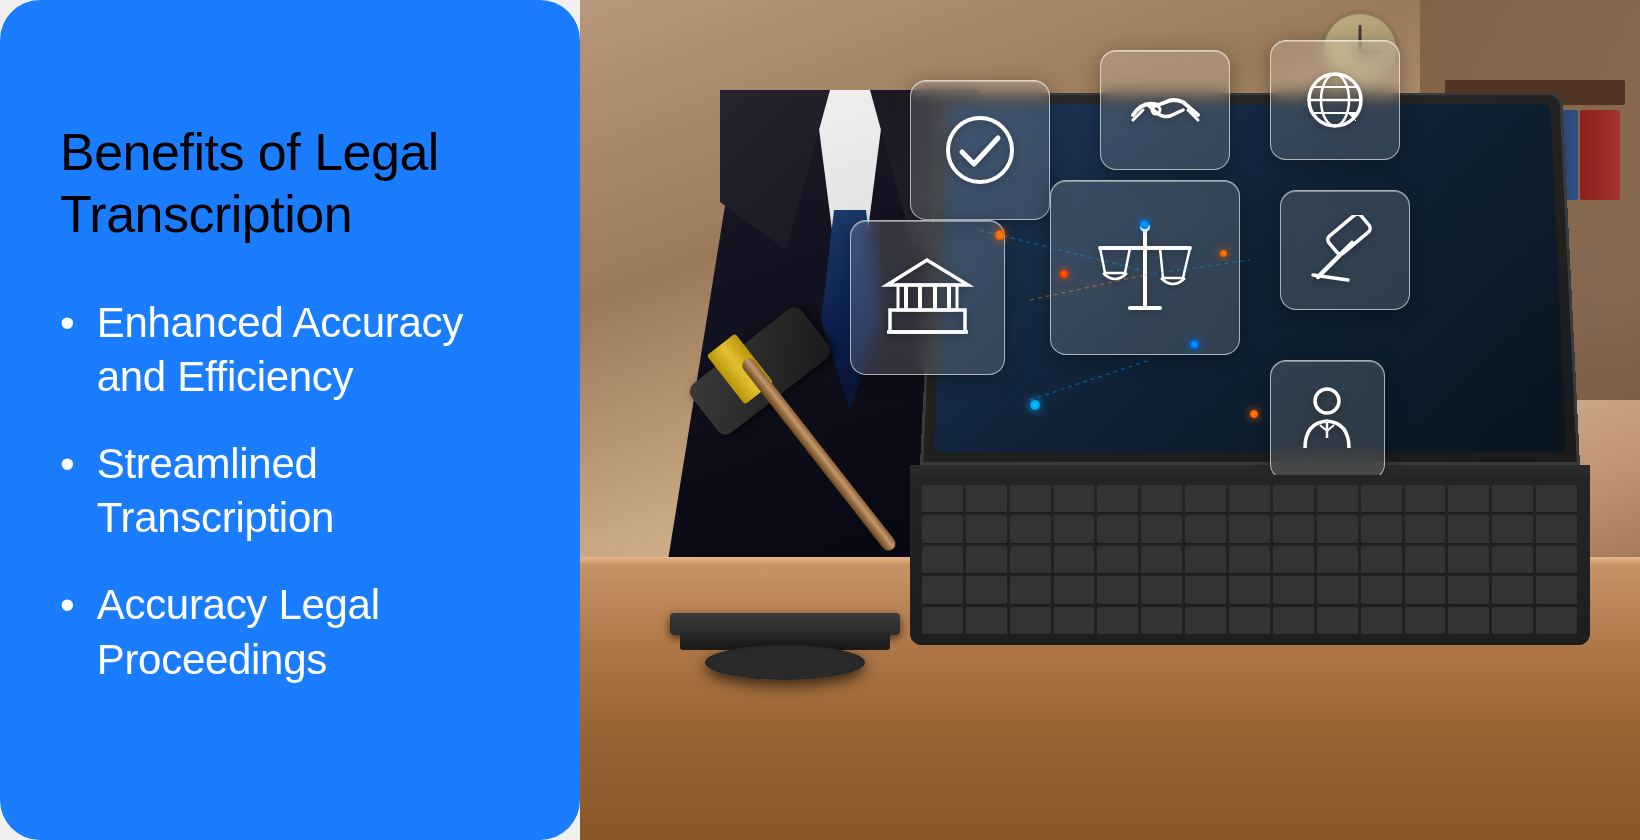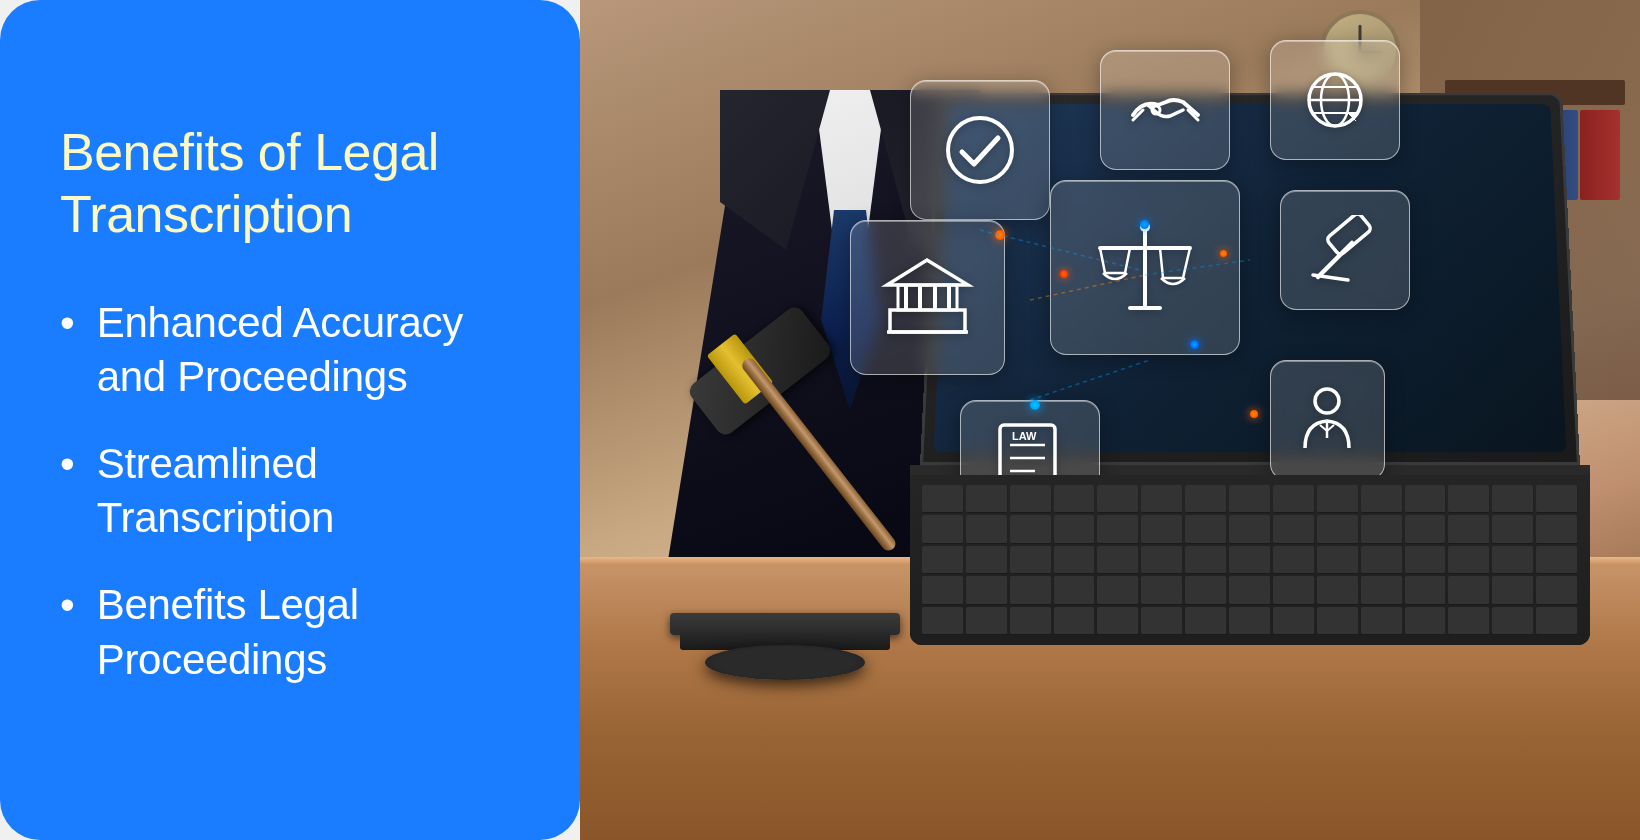--- a/index.html
+++ b/index.html
@@ -20,21 +20,21 @@
       background: #1a7dff;
       border-radius: 40px;
       padding: 60px 50px 60px 60px;
       display: flex;
       flex-direction: column;
       justify-content: center;
       z-index: 2;
     }
 
     .panel-title {
-      color: #fef9c3;
+      color: #000000;
       font-size: 52px;
       font-weight: 400;
       line-height: 1.2;
       margin-bottom: 50px;
       letter-spacing: -0.5px;
     }
 
     .benefits-list {
       list-style: none;
       display: flex;
@@ -170,31 +170,31 @@
 <body>
 
 <div class="left-panel" style="background-color: #1a7dff;">
 
   <h2 class="panel-title">Benefits of Legal Transcription</h2>
 
   <ul class="benefits-list">
 
     <li class="benefit-item">
       <span class="bullet">•</span>
-      <span class="benefit-text">Enhanced Accuracy and Proceedings</span>
+      <span class="benefit-text">Enhanced Accuracy and Efficiency</span>
     </li>
 
     <li class="benefit-item">
       <span class="bullet">•</span>
       <span class="benefit-text">Streamlined Transcription</span>
     </li>
 
     <li class="benefit-item">
       <span class="bullet">•</span>
-      <span class="benefit-text">Benefits Legal Proceedings</span>
+      <span class="benefit-text">Accuracy Legal Proceedings</span>
     </li>
 
   </ul>
 </div>
 
 <div class="right-panel">
 
   <div style="position:absolute;inset:0;background:linear-gradient(160deg,#b8977a 0%,#9a7a5a 25%,#c8a882 45%,#d4b896 55%,#c09070 70%,#8a6040 85%,#6a4525 100%);"></div>
 
   <div style="position:absolute;top:0;right:0;width:220px;height:400px;background:linear-gradient(180deg,#7a5a40 0%,#5a4030 100%);opacity:0.7;border-radius:0 0 0 8px;"></div>
@@ -330,32 +330,20 @@
     </div>
 
     <div class="float-icon icon-gavel-sm">
       <svg width="75" height="70" viewBox="0 0 75 70">
         <rect x="20" y="8" width="42" height="22" rx="5" fill="none" stroke="white" stroke-width="3.5" transform="rotate(-40 41 19)"></rect>
         <line x1="44" y1="28" x2="10" y2="62" stroke="white" stroke-width="4.5" stroke-linecap="round"></line>
         <line x1="5" y1="60" x2="40" y2="65" stroke="white" stroke-width="3.5" stroke-linecap="round"></line>
       </svg>
     </div>
 
-    <div class="float-icon icon-law">
-      <svg width="80" height="90" viewBox="0 0 80 90">
-        <rect x="10" y="5" width="55" height="70" rx="4" fill="none" stroke="white" stroke-width="3.5"></rect>
-        <line x1="20" y1="25" x2="55" y2="25" stroke="white" stroke-width="2.5"></line>
-        <line x1="20" y1="38" x2="55" y2="38" stroke="white" stroke-width="2.5"></line>
-        <line x1="20" y1="51" x2="45" y2="51" stroke="white" stroke-width="2.5"></line>
-        <text x="22" y="20" font-size="11" fill="white" font-family="Arial" font-weight="bold">LAW</text>
-
-        <line x1="38" y1="58" x2="62" y2="78" stroke="white" stroke-width="3" stroke-linecap="round"></line>
-        <polygon points="62,78 54,72 58,68" fill="white"></polygon>
-      </svg>
-    </div>
 
     <div class="float-icon icon-person">
       <svg width="65" height="75" viewBox="0 0 65 75">
         <circle cx="32" cy="18" r="12" fill="none" stroke="white" stroke-width="3.5"></circle>
         <path d="M10 65 Q10 40 32 38 Q54 40 54 65" fill="none" stroke="white" stroke-width="3.5"></path>
 
         <line x1="32" y1="38" x2="32" y2="55" stroke="white" stroke-width="2.5"></line>
         <path d="M25 42 L32 48 L39 42" fill="none" stroke="white" stroke-width="2"></path>
       </svg>
     </div>

